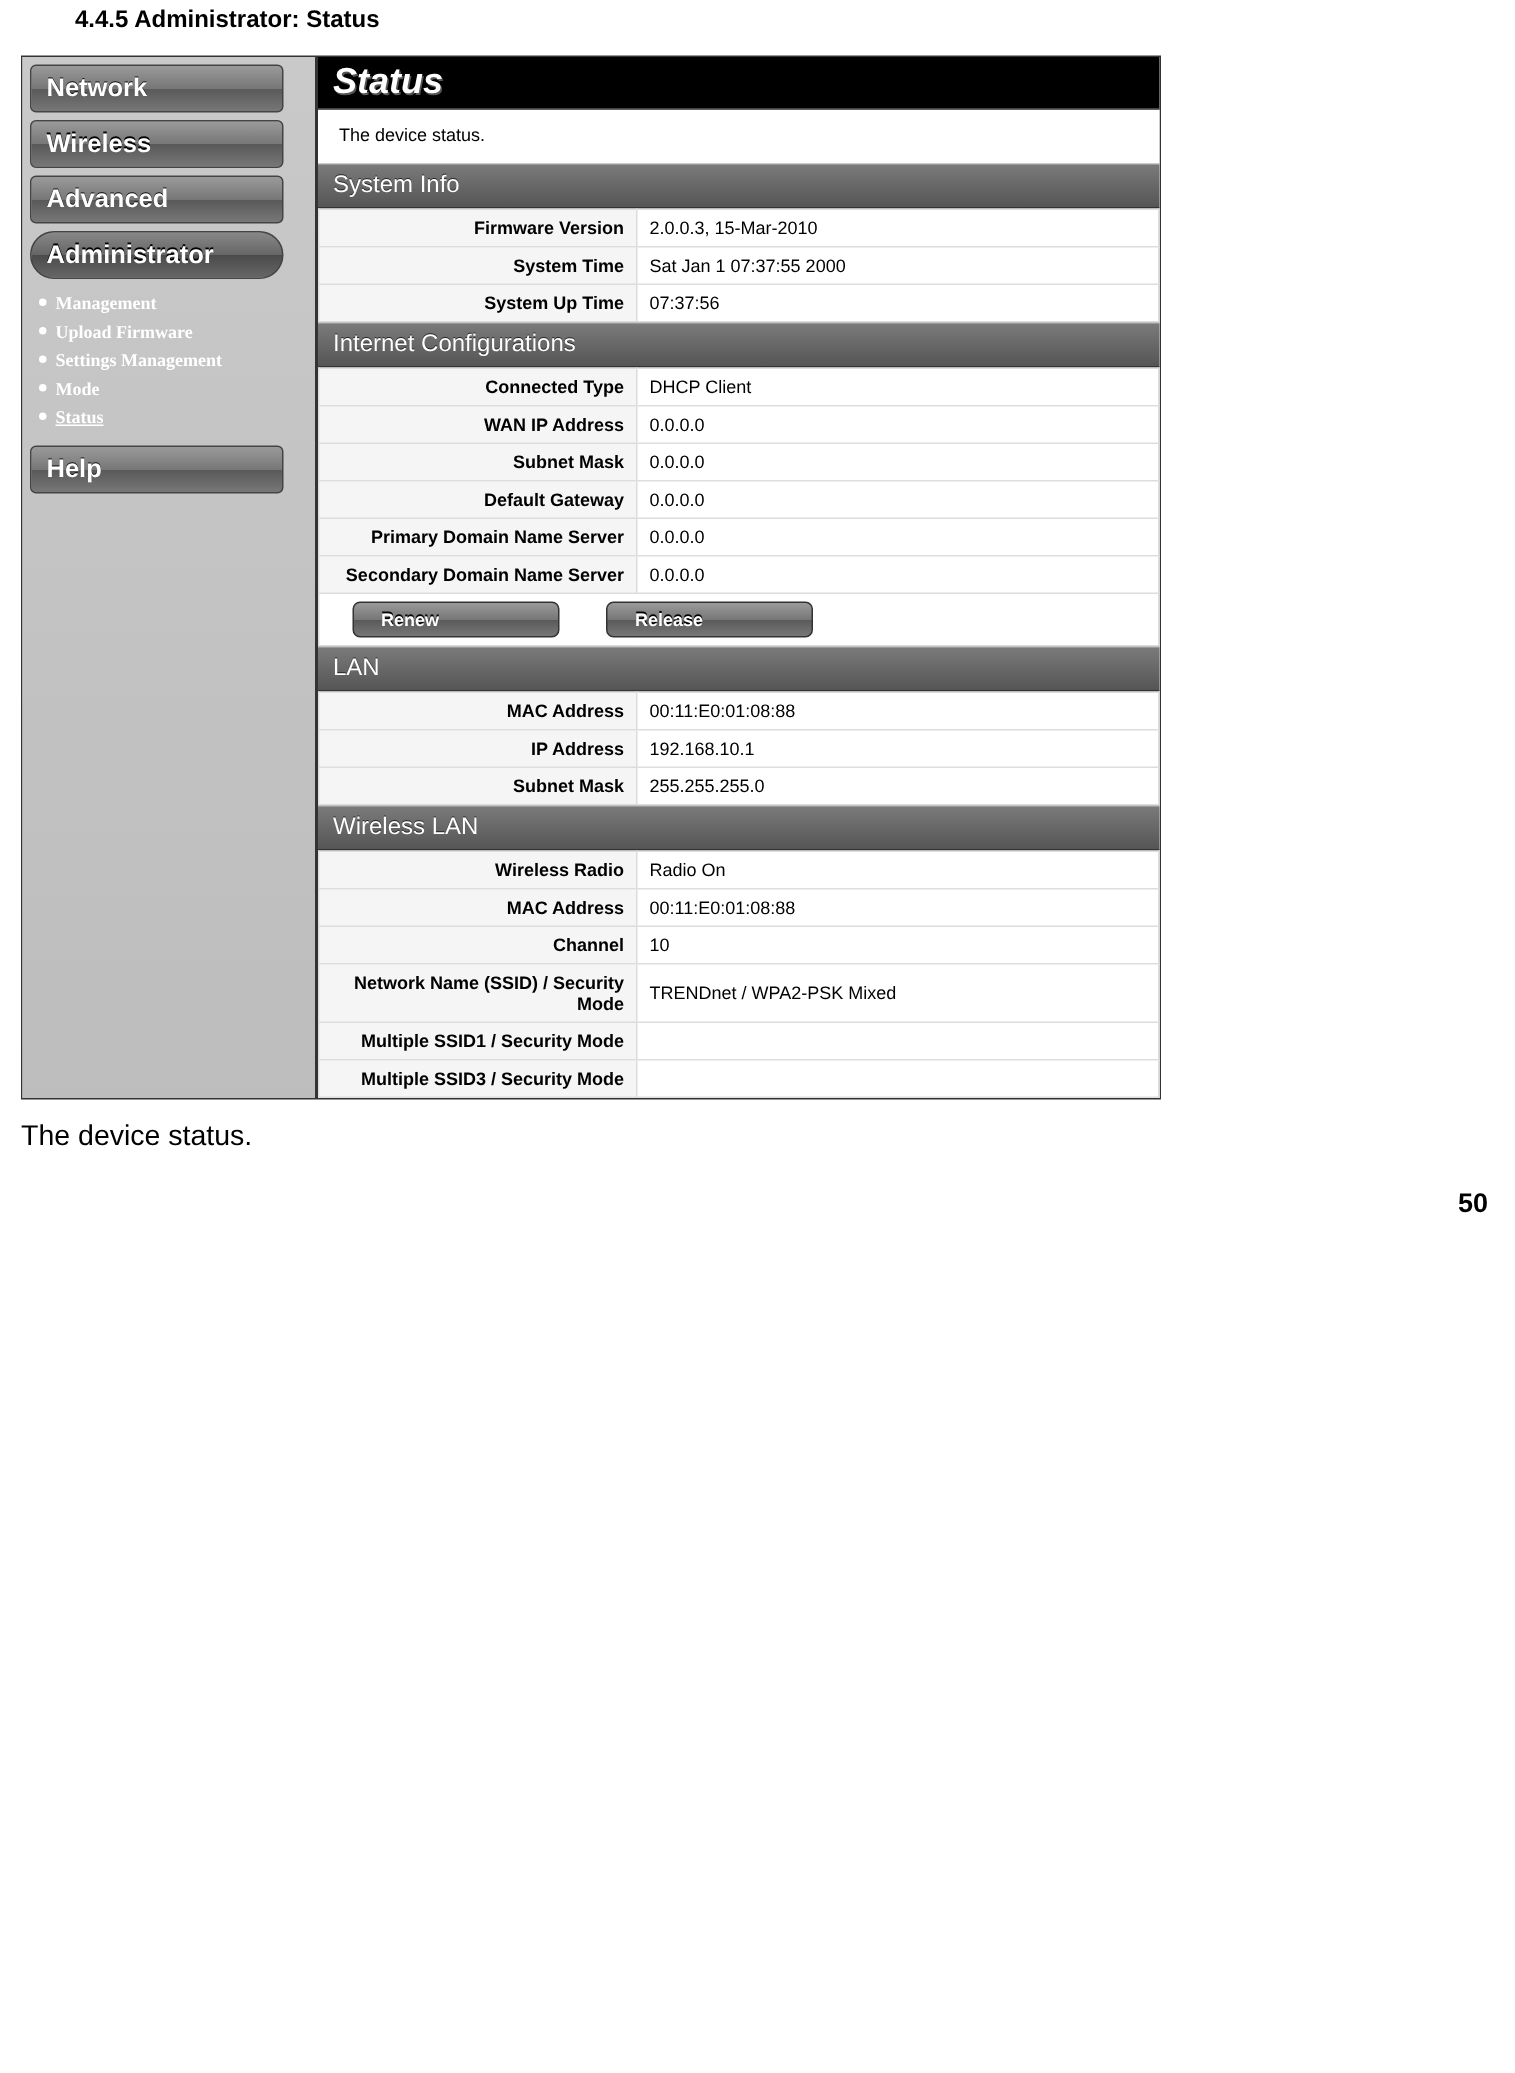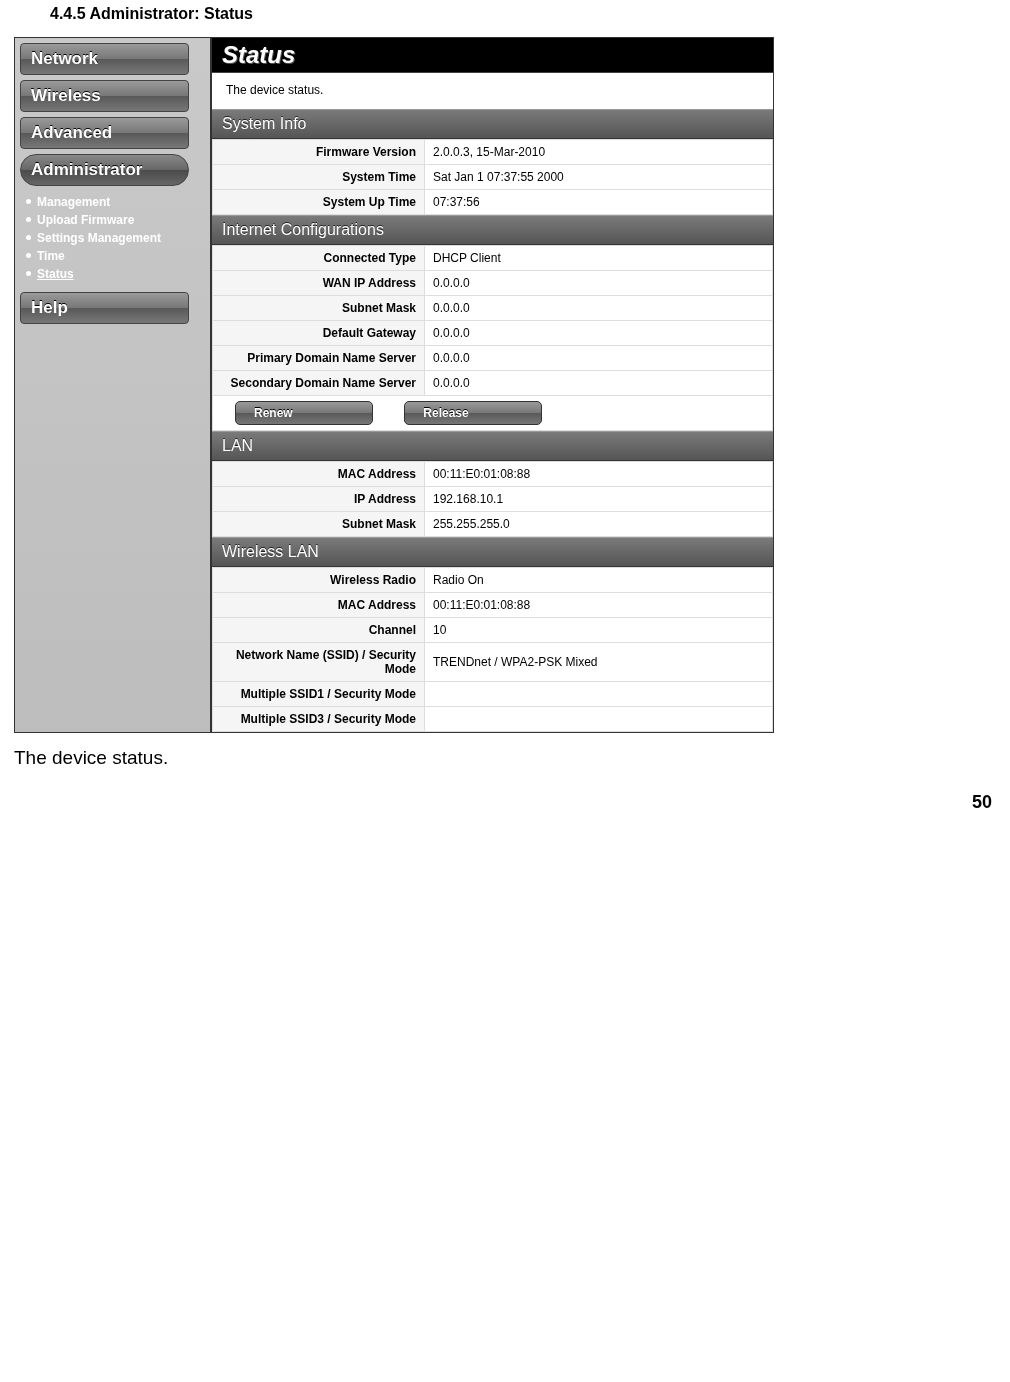--- a/index.html
+++ b/index.html
@@ -56,20 +56,21 @@
   }
   .subnav li{
     display:flex;
     align-items:flex-start;
     gap:6px;
     color:#fff;
     font-size:12px;
     font-weight:bold;
     padding:2px 0;
     cursor:pointer;
+    font-family:Liberation Serif, serif;
   }
   .subnav li .bullet{
     width:5px;height:5px;border-radius:50%;background:#fff;margin-top:4px;flex:0 0 auto;
   }
   .subnav li.current span.txt{ text-decoration:underline; }
   
   .content {
     flex:1;
     background:#fff;
   }
@@ -163,21 +164,21 @@
         <li>
             <span class="bullet"></span>
             <span class="txt">Upload Firmware</span>
           </li>
         <li>
             <span class="bullet"></span>
             <span class="txt">Settings Management</span>
           </li>
         <li>
             <span class="bullet"></span>
-            <span class="txt">Time</span>
+            <span class="txt">Mode</span>
           </li>
         <li class="current">
             <span class="bullet"></span>
             <span class="txt">Status</span>
           </li>
       </ul>
       <div class="nav-btn">Help</div>
     </div>
 
     <div class="content">

